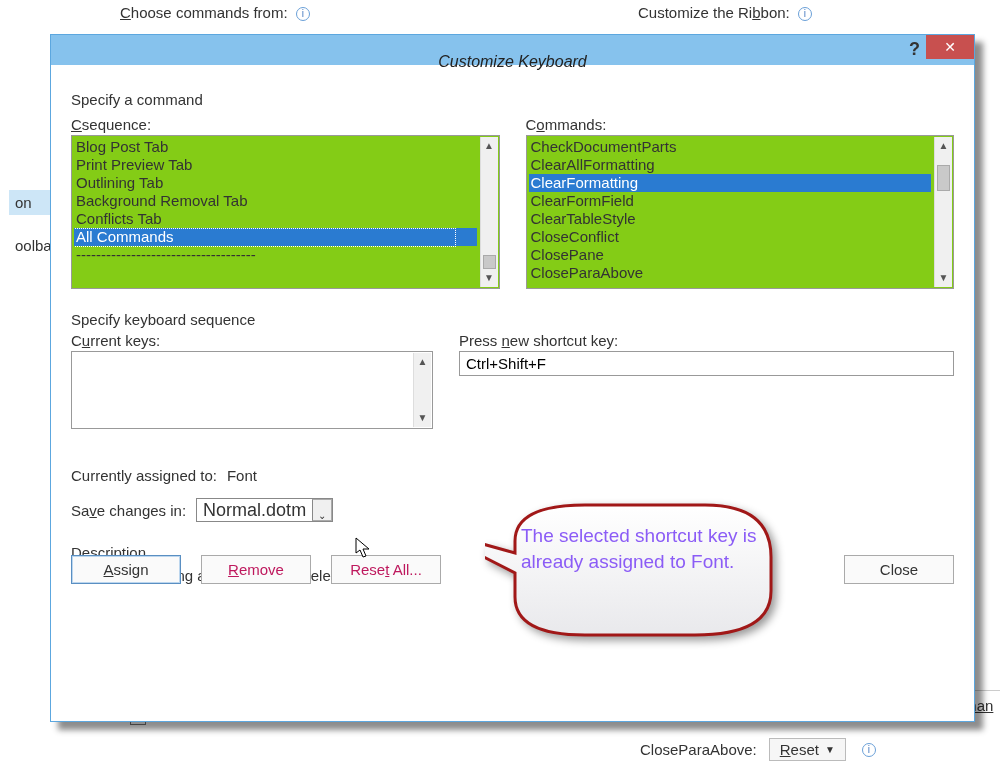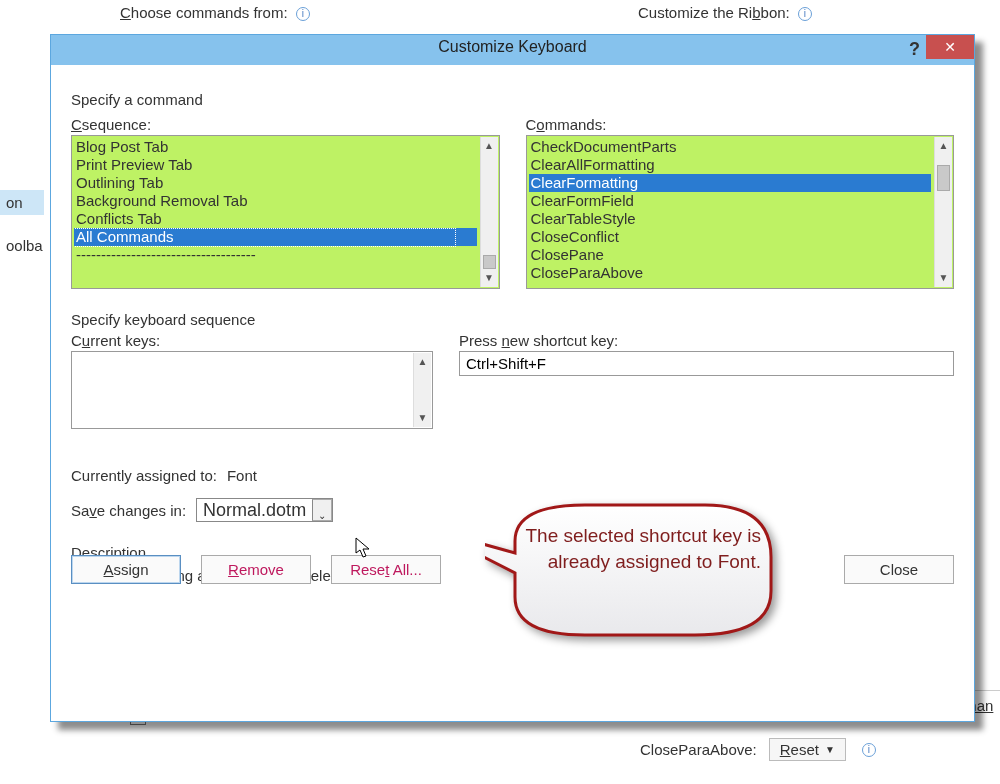--- a/index.html
+++ b/index.html
@@ -5,47 +5,47 @@
   * { box-sizing: border-box; font-family: "Segoe UI", Tahoma, sans-serif; }
   html,body { margin:0; padding:0; width:1000px; height:784px; background:#fff; overflow:hidden; }
 
   
   .bg { position:absolute; inset:0; font-size:15px; color:#333; }
   .bg .toplabel { position:absolute; top:4px; }
   .bg .left { left:120px; }
   .bg .right { left:638px; }
   .ul { text-decoration: underline; }
   .bg .info { display:inline-block; width:14px; height:14px; border:1px solid #6aa0d8; border-radius:50%; color:#4a7ec2; font-size:10px; line-height:12px; text-align:center; margin-left:4px; vertical-align:middle; }
-  .bg .sidebar-frag { position:absolute; left:0; top:190px; width:44px; }
+  .bg .sidebar-frag { position:absolute; left:9px; top:190px; width:44px; }
   .bg .sidebar-frag div { padding:4px 6px; font-size:15px; color:#333; }
   .bg .sidebar-frag .sel { background:#cde6f7; }
   .bg .bottom-strip { position:absolute; left:70px; right:0; top:708px; height:60px; }
   .bg .new-row { position:absolute; left:60px; top:0; display:flex; align-items:center; gap:8px; }
   .bg .new-row .chk { width:16px; height:16px; border:1px solid #777; background:#fff; }
   .bg .cust-row { position:absolute; left:570px; top:30px; display:flex; align-items:center; gap:12px; }
   .bg .reset-btn { border:1px solid #bbb; background:#f6f6f6; padding:2px 10px; display:flex; align-items:center; gap:6px; font-size:15px; cursor:pointer; }
   .bg .reset-btn .arr { font-size:10px; }
   .bg .right-frag { position:absolute; right:0; top:684px; font-size:15px; color:#333; }
   .bg .right-frag .line { height:1px; background:#ccc; margin:6px 0; width:40px; }
 
   
   .dlg { position:absolute; left:50px; top:34px; width:925px; height:688px;
          border:1px solid #5ca7df; background:#fff;
          box-shadow: 8px 8px 6px rgba(0,0,0,0.45); }
   .titlebar { height:30px; background:#86c2ed; position:relative; }
-  .titlebar .title { position:absolute; left:0; right:0; top:3px; text-align:center; font-size:16px; color:#222; }
+  .titlebar .title { position:absolute; left:0; right:0; top:18px; text-align:center; font-size:16px; color:#222;font-style:italic; }
   .titlebar .help { position:absolute; right:54px; top:4px; font-size:18px; font-weight:bold; color:#333; cursor:pointer; }
   .titlebar .close { position:absolute; right:0; top:0; width:48px; height:24px; background:#c8504f; color:#fff; text-align:center; line-height:24px; font-size:14px; cursor:pointer; }
   .body { padding:16px 20px 14px; font-size:15px; color:#333; position:relative; }
 
   .sect-label { margin-top:10px; margin-bottom:4px; }
   .two-col { display:flex; gap:26px; }
   .col { flex:1; min-width:0; }
   .list-label { margin-bottom:2px; display:block; }
-  .listbox { border:1px solid #999; height:154px; position:relative; font-size:15px; line-height:18px; background:#bef264; }
+  .listbox { border:1px solid #999; height:154px; position:relative; font-size:15px; line-height:18px; background:#84cc16; }
   .listbox .items { position:absolute; left:2px; right:22px; top:2px; bottom:2px; overflow:hidden; }
   .listbox .item { padding:0 2px; white-space:nowrap; cursor:pointer; }
   .listbox .item.sel { background:#2a7bd1; color:#fff; }
   .scrollbar { position:absolute; right:1px; top:1px; bottom:1px; width:18px; background:#f0f0f0; border-left:1px solid #ddd; }
   .scrollbar .arrow { height:18px; text-align:center; font-size:10px; line-height:18px; color:#555; cursor:pointer; }
   .scrollbar .thumb { position:absolute; left:2px; right:2px; background:#c9c9c9; border:1px solid #aaa; }
   .categories .thumb { top:118px; height:14px; }
   .commands .thumb { top:28px; height:26px; }
   .listbox.categories .item.sel::after { content:""; position:absolute; left:-1px; right:21px; border:1px dotted #fff; height:17px; pointer-events:none; }
 
@@ -71,21 +71,21 @@
   .btn.disabled { color:#be185d; cursor:default; }
   .btn-row .spacer { flex:1; }
 
   
   .cursor { position:absolute; left:304px; top:502px; pointer-events:none; }
   .cursor svg { width:18px; height:22px; }
 
   
   .callout-wrap { position:absolute; left:434px; top:466px; width:290px; height:142px; pointer-events:none; }
   .callout-wrap svg { width:100%; height:100%; filter: drop-shadow(4px 4px 4px rgba(0,0,0,0.4)); }
-  .callout-text { position:absolute; left:36px; top:22px; right:14px; text-align:right; font-size:19px; line-height:26px; color:#7f1d1d; }
+  .callout-text { position:absolute; left:36px; top:22px; right:14px; text-align:left; font-size:19px; line-height:26px; color:#8b5cf6; }
 </style>
 </head>
 <body>
 
 <div class="bg">
   <div class="toplabel left">
     <span class="ul">C</span><span>hoose commands from:</span>
     <span class="info">i</span>
   </div>
   <div class="toplabel right">

